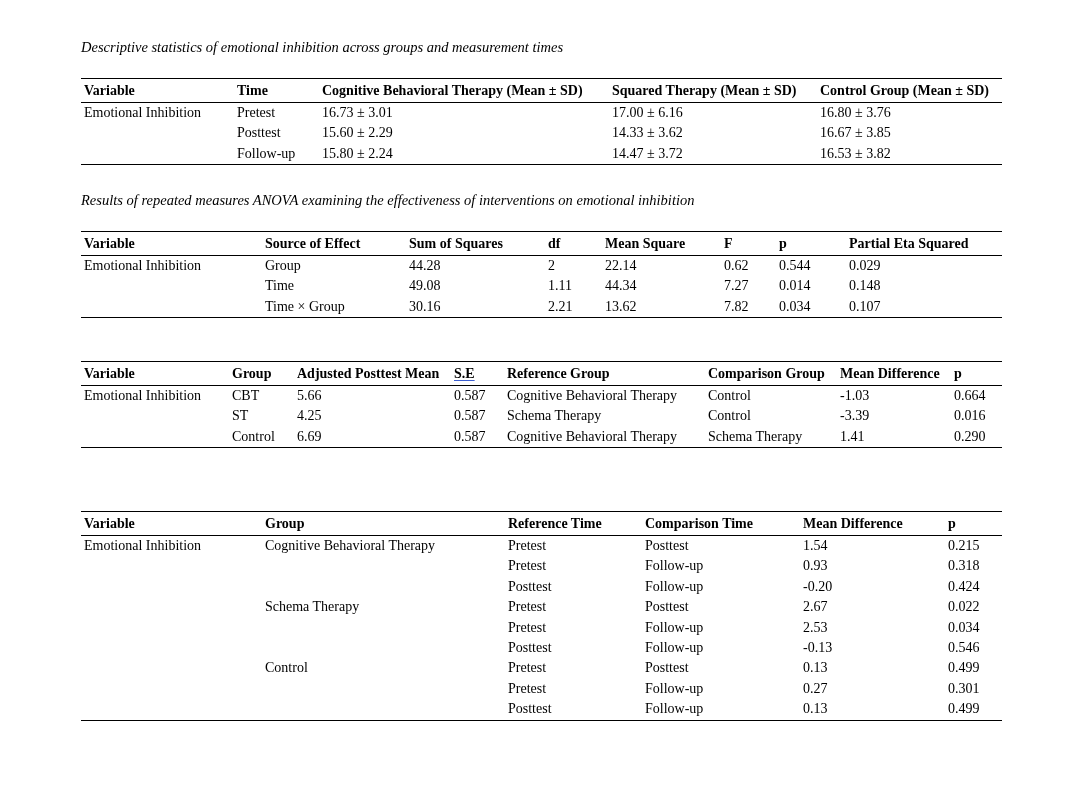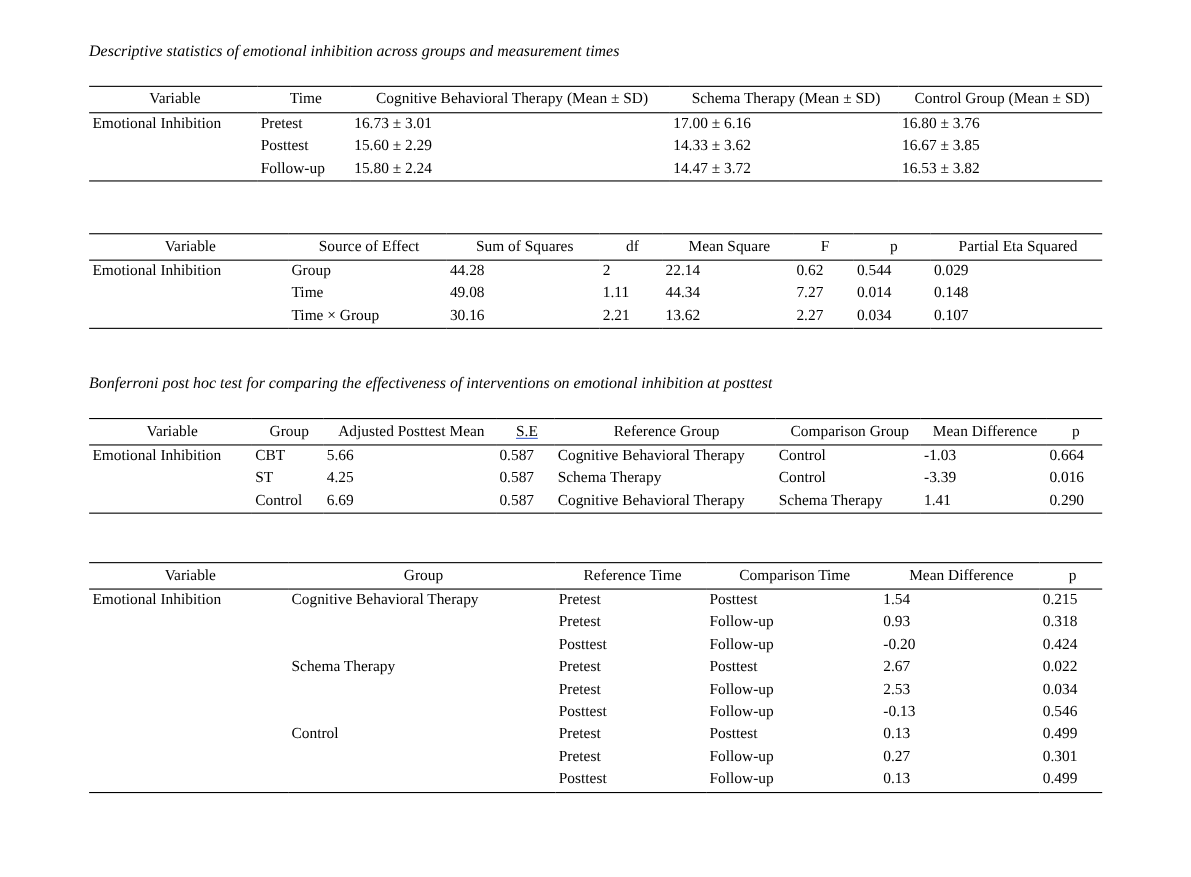--- a/index.html
+++ b/index.html
@@ -30,22 +30,22 @@
   }
   table.apa {
     border-collapse: collapse;
     table-layout: fixed;
     width: 921px;
     margin-top: 21px;
     border-top: 1px solid #000;
     border-bottom: 1.5px solid #000;
   }
   table.apa th {
-    text-align: center;
-    font-weight: normal;
+    text-align: left;
+    font-weight: bold;
     font-size: 14px;
     height: 23px;
     line-height: 23px;
     padding: 0 0 0 3px;
     border-bottom: 1.5px solid #000;
     white-space: nowrap;
     overflow: visible;
   }
   table.apa td {
     font-size: 14px;
@@ -74,21 +74,21 @@
           <col style="width: 85px;">
           <col style="width: 290px;">
           <col style="width: 208px;">
           <col style="width: 185px;">
         </colgroup>
         <thead>
           <tr>
             <th><span>Variable</span></th>
             <th><span>Time</span></th>
             <th><span>Cognitive Behavioral Therapy (Mean ± SD)</span></th>
-            <th><span>Schema Therapy (Mean ± SD)</span></th>
+            <th><span>Squared Therapy (Mean ± SD)</span></th>
             <th><span>Control Group (Mean ± SD)</span></th>
           </tr>
         </thead>
         <tbody>
           <tr>
             <td>Emotional Inhibition</td>
             <td>Pretest</td>
             <td>16.73 ± 3.01</td>
             <td>17.00 ± 6.16</td>
             <td>16.80 ± 3.76</td>
@@ -105,20 +105,21 @@
             <td>Follow-up</td>
             <td>15.80 ± 2.24</td>
             <td>14.47 ± 3.72</td>
             <td>16.53 ± 3.82</td>
           </tr>
         </tbody>
       </table>
   </div>
 
   <div class="section" style="top:191px;">
+    <h2 class="tbl-title">Results of repeated measures ANOVA examining the effectiveness of interventions on emotional inhibition</h2>
     <table class="apa">
         <colgroup>
           <col style="width: 181px;">
           <col style="width: 144px;">
           <col style="width: 139px;">
           <col style="width: 57px;">
           <col style="width: 119px;">
           <col style="width: 55px;">
           <col style="width: 70px;">
           <col style="width: 156px;">
@@ -155,30 +156,29 @@
             <td>7.27</td>
             <td>0.014</td>
             <td>0.148</td>
           </tr>
           <tr>
             <td></td>
             <td>Time × Group</td>
             <td>30.16</td>
             <td>2.21</td>
             <td>13.62</td>
-            <td>2.27</td>
+            <td>7.82</td>
             <td>0.034</td>
             <td>0.107</td>
           </tr>
         </tbody>
       </table>
   </div>
 
   <div class="section" style="top:340px;">
-    <h2 class="tbl-title">Bonferroni post hoc test for comparing the effectiveness of interventions on emotional inhibition at posttest</h2>
     <table class="apa">
         <colgroup>
           <col style="width: 148px;">
           <col style="width: 65px;">
           <col style="width: 157px;">
           <col style="width: 53px;">
           <col style="width: 201px;">
           <col style="width: 132px;">
           <col style="width: 114px;">
           <col style="width: 51px;">

